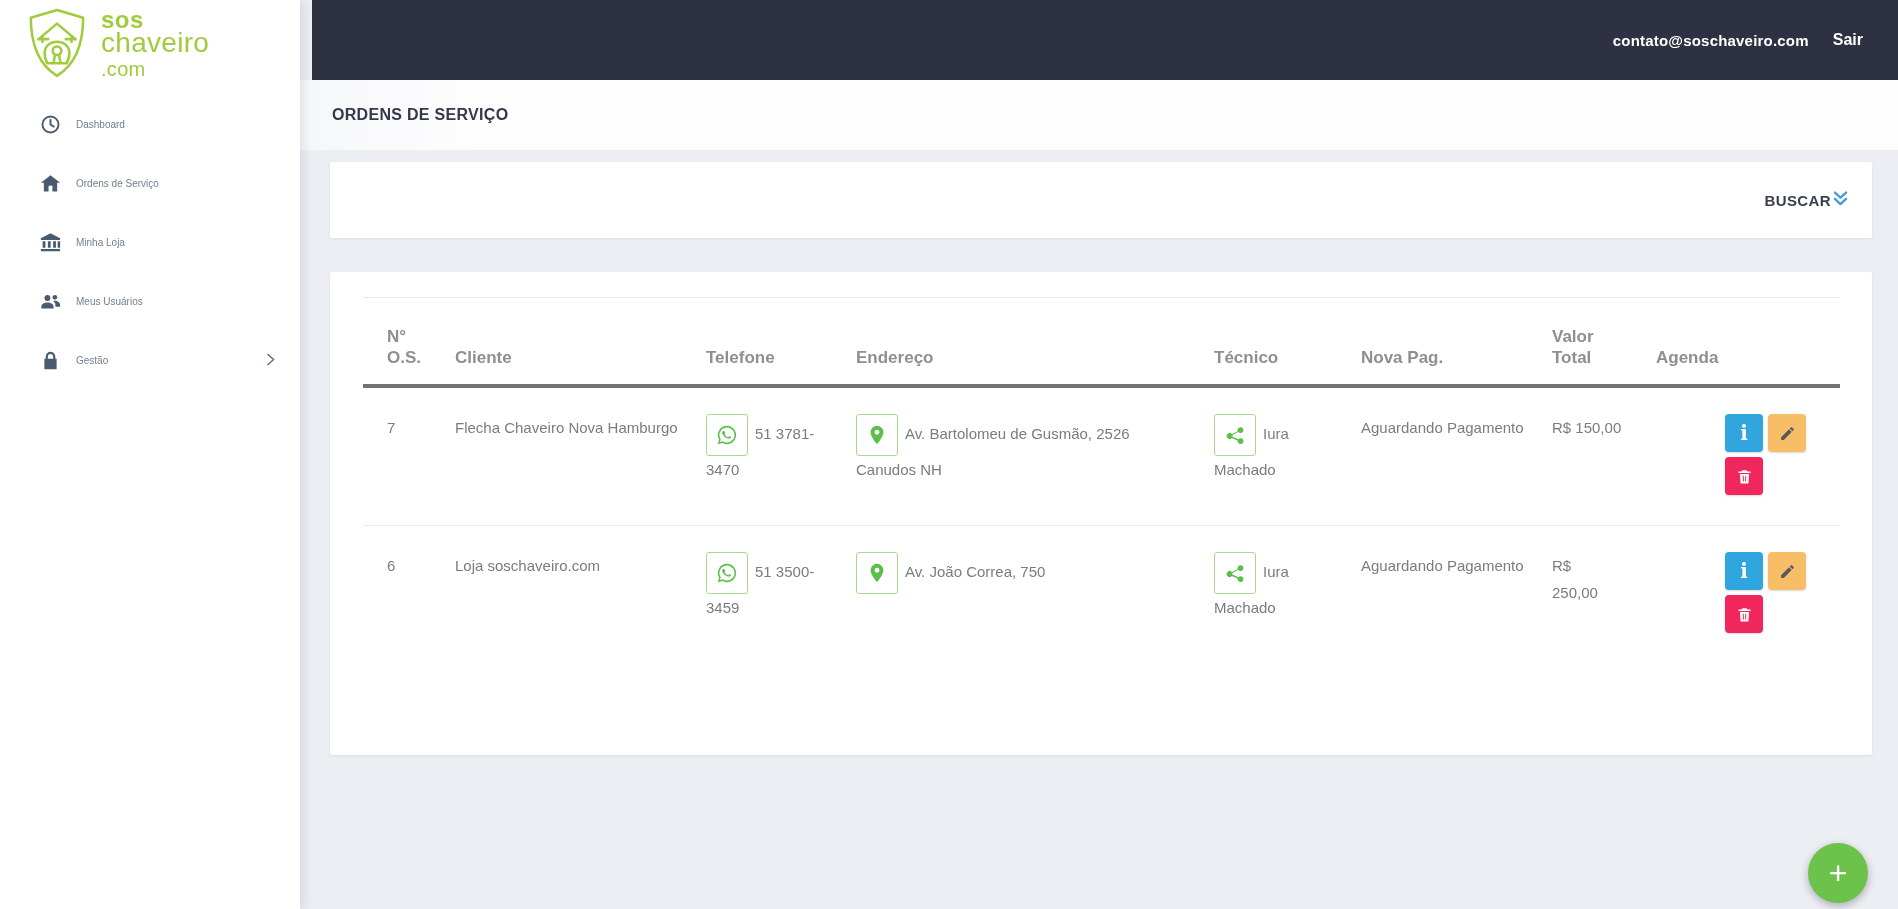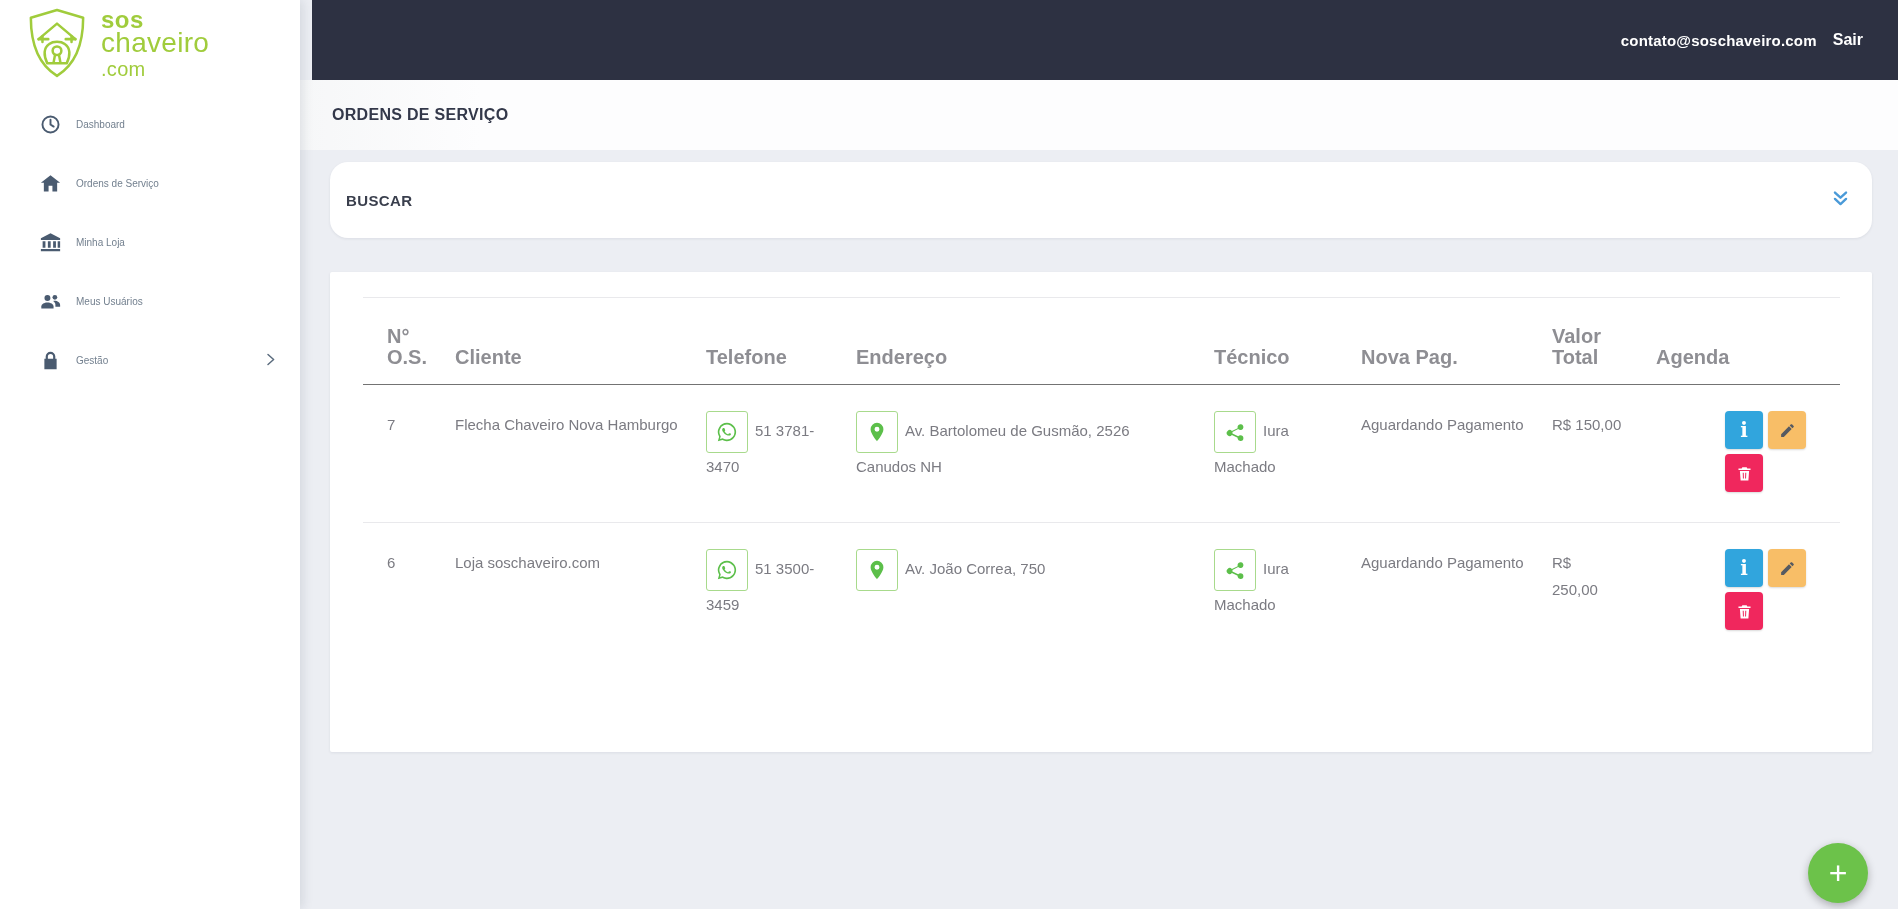--- a/index.html
+++ b/index.html
@@ -32,53 +32,53 @@
   .submenu-arrow { margin-left:auto; color:#5a6b7d; }
   .submenu-arrow svg { width:15px; height:15px; }
 
   
   .topbar {
     position:absolute; left:312px; right:0; top:0; height:80px;
     background:#2d3142; display:flex; align-items:center;
     justify-content:flex-end; gap:16px; padding-right:35px;
   }
   .topbar-email { color:#fff; font-weight:bold; font-size:15px; letter-spacing:.2px; }
-  .topbar-logout { color:#fff; font-weight:bold; font-size:16px; cursor:pointer; }
+  .topbar-logout { color:#fff; font-weight:bold; font-size:16px; cursor:pointer;margin-left:8px; }
 
   
   .page-header {
     position:absolute; left:300px; right:0; top:80px; height:70px;
     background:linear-gradient(to right,#f6f7f8,#fdfdfe 180px);
     display:flex; align-items:center; padding-left:32px;
   }
   .page-title { font-size:16px; font-weight:bold; color:#33384a; letter-spacing:.3px; }
 
   
   .content {
     position:absolute; left:300px; right:0; top:150px; bottom:0;
     background:#eceef3; padding:12px 26px 0 30px;
   }
   .card {
     background:#fff; border-radius:2px;
     box-shadow:0 1px 3px rgba(30,40,60,.08);
   }
   .search-card {
-    height:76px; display:flex; align-items:center; justify-content:space-between;
-    padding:0 22px 0 16px; margin-bottom:34px; cursor:pointer;border-radius:18px;
+    height:76px; display:flex; align-items:center; justify-content:flex-end;
+    padding:0 22px 0 16px; margin-bottom:34px; cursor:pointer;
   }
   .search-title { font-size:15px; font-weight:bold; color:#3a3f4d; letter-spacing:.4px; }
   .dbl-chevron { color:#4a9ad8; } .dbl-chevron svg { width:19px; height:19px; }
 
   .table-card { padding:25px 32px 92px 33px; }
   table { width:100%; border-collapse:collapse; table-layout:fixed; }
   th {
     text-align:left; vertical-align:bottom;
     padding:28px 4px 16px 24px;
-    color:#8e8e93; font-size:20px; font-weight:bold; line-height:21px;
-    border-top:1px solid #e9e9ec; border-bottom:1px solid #737373;
+    color:#8e8e93; font-size:17px; font-weight:bold; line-height:21px;
+    border-top:1px solid #e9e9ec; border-bottom:4px solid #737373;
   }
   td {
     vertical-align:top; padding:26px 4px 30px 24px;
     color:#7b7b82; font-size:15px; line-height:27px;
   }
   tbody tr + tr td { border-top:1px solid #e9e9ec; }
   td.valor { white-space:pre-line;margin-top:16px; }
 
   .gbtn {
     display:inline-flex; width:42px; height:42px; align-items:center; justify-content:center;

